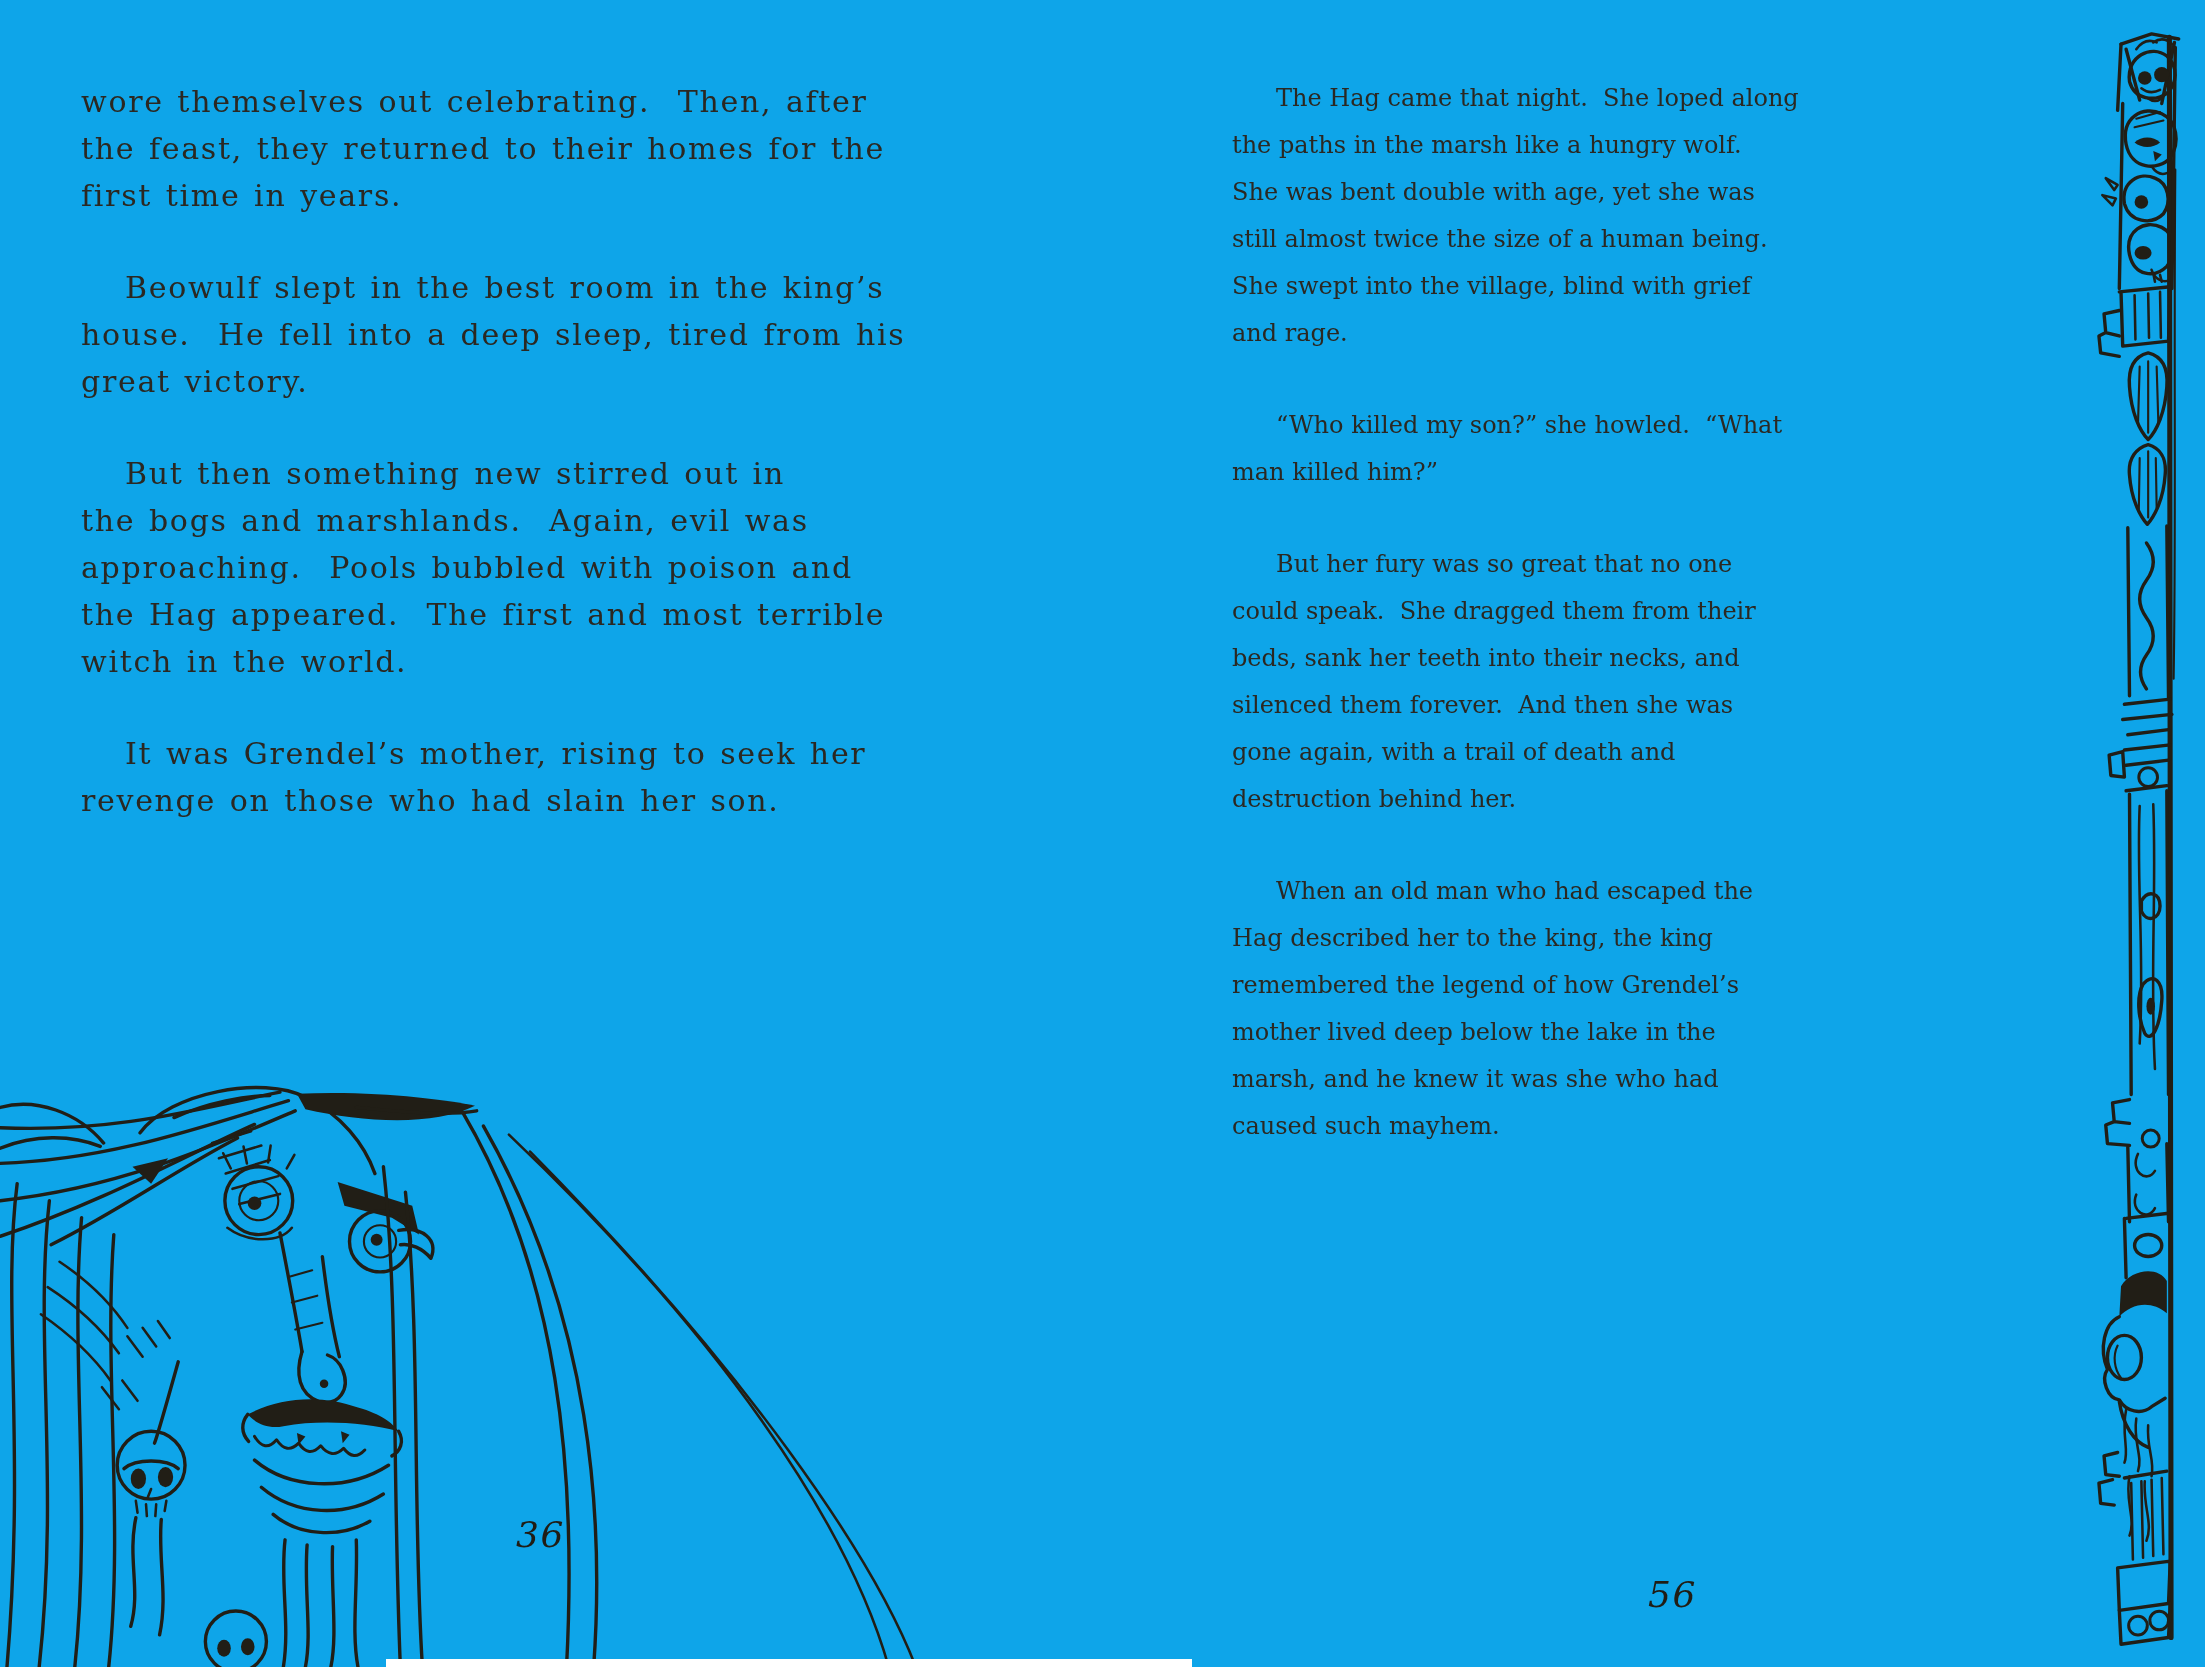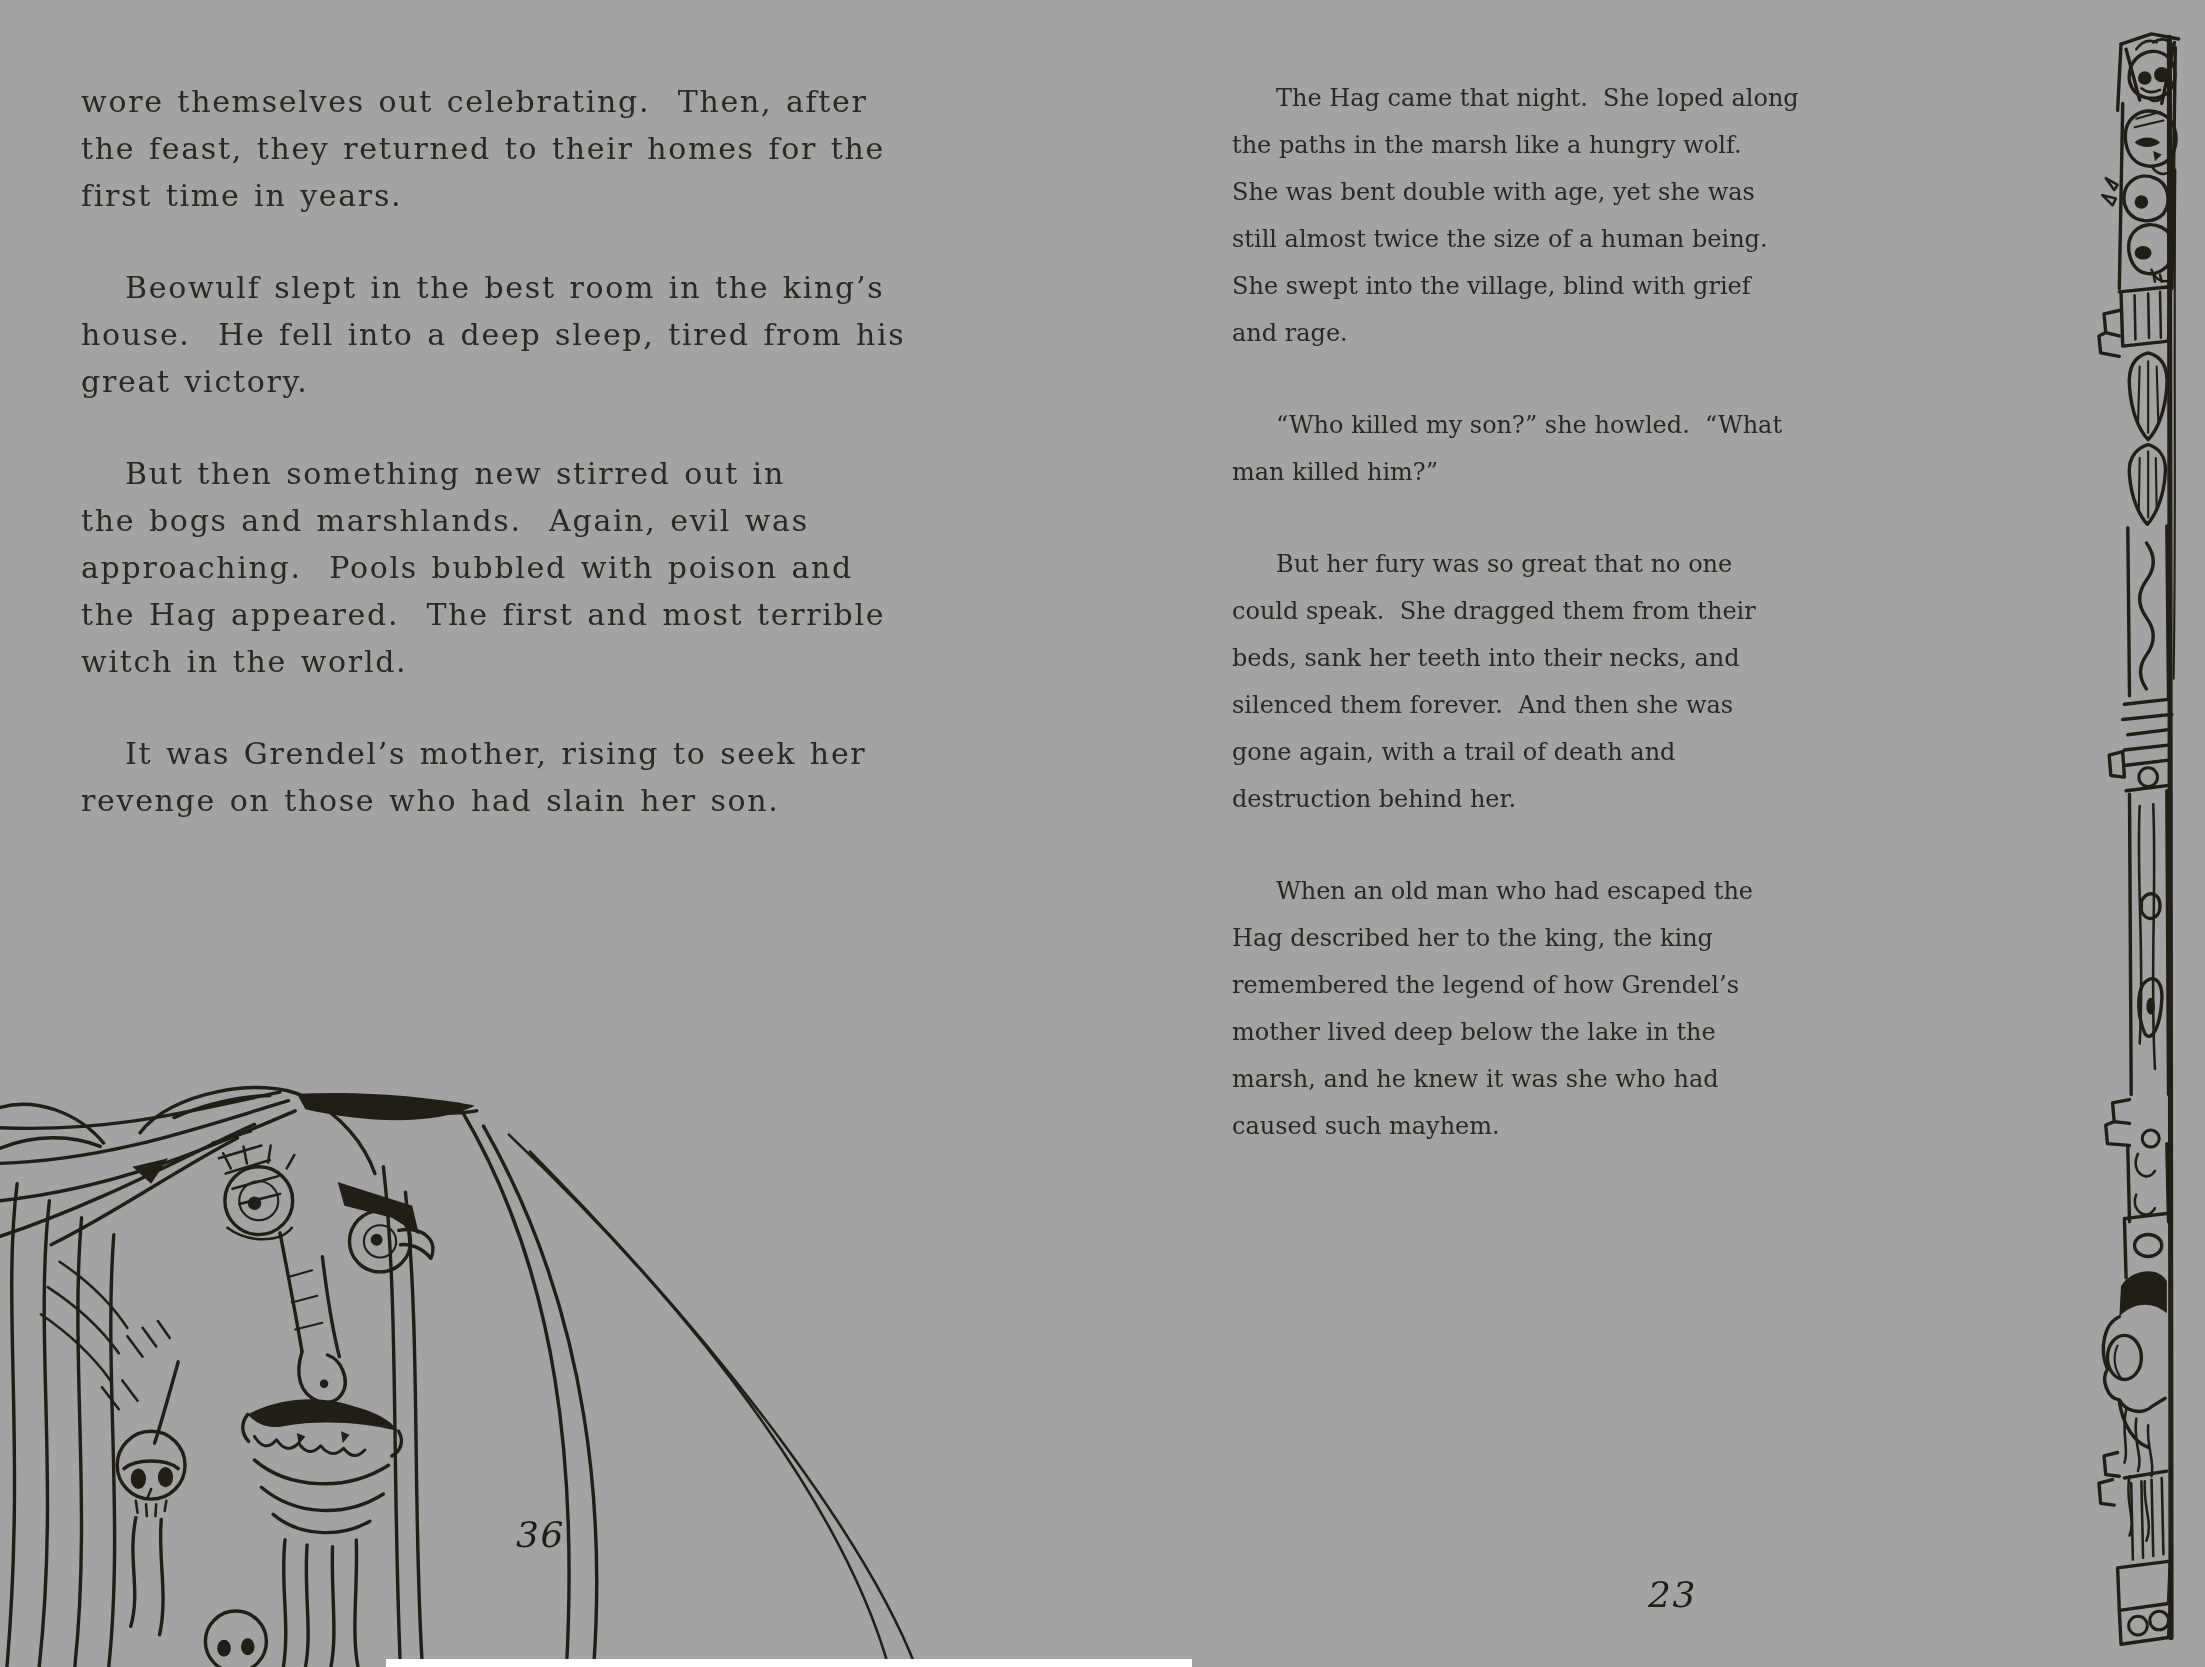--- a/index.html
+++ b/index.html
@@ -1,18 +1,18 @@
 <!DOCTYPE html>
 <html style="font-size:13.6px"><head>
 <meta charset="utf-8">
 <style>
   html,body{margin:0;padding:0;}
   #spread{
     position:relative; width:2205px; height:1668px; overflow:hidden;
-    background:#a3a3a3;
+    background:#0ea5e9;
     font-family:"DejaVu Serif","Liberation Serif",serif;
     color:#2b2822;
   }
   .page{position:absolute; top:0; height:1668px;}
   #left-page{left:0; width:1103px;}
   #right-page{left:1103px; width:1103px;}
   .page-text{position:absolute; white-space:pre;}
   #left-text{left:81px; top:78px; font-size:30px; line-height:47px; letter-spacing:1.7px; word-spacing:2.5px;}
   #right-text{left:129px; top:75px; font-size:24px; line-height:47px; letter-spacing:0px;}
   .para{margin:0 0 45px 0;}
@@ -38,21 +38,21 @@
 
 <div id="spread">
 
   <div class="page" id="left-page">
     <div class="page-text" id="left-text"><p class="para">wore themselves out celebrating.  Then, after<br>the feast, they returned to their homes for the<br>first time in years.</p><p class="para indent">Beowulf slept in the best room in the king’s<br>house.  He fell into a deep sleep, tired from his<br>great victory.</p><p class="para indent">But then something new stirred out in<br>the bogs and marshlands.  Again, evil was<br>approaching.  Pools bubbled with poison and<br>the Hag appeared.  The first and most terrible<br>witch in the world.</p><p class="para indent">It was Grendel’s mother, rising to seek her<br>revenge on those who had slain her son.</p></div>
     <span class="pagenum" id="pagenum-36">36</span>
   </div>
 
   <div class="page" id="right-page">
     <div class="page-text" id="right-text"><p class="para indent">The Hag came that night.  She loped along<br>the paths in the marsh like a hungry wolf.<br>She was bent double with age, yet she was<br>still almost twice the size of a human being.<br>She swept into the village, blind with grief<br>and rage.</p><p class="para indent">“Who killed my son?” she howled.  “What<br>man killed him?”</p><p class="para indent">But her fury was so great that no one<br>could speak.  She dragged them from their<br>beds, sank her teeth into their necks, and<br>silenced them forever.  And then she was<br>gone again, with a trail of death and<br>destruction behind her.</p><p class="para indent">When an old man who had escaped the<br>Hag described her to the king, the king<br>remembered the legend of how Grendel’s<br>mother lived deep below the lake in the<br>marsh, and he knew it was she who had<br>caused such mayhem.</p></div>
-    <span class="pagenum" id="pagenum-37">23</span>
+    <span class="pagenum" id="pagenum-37">56</span>
   </div>
 
   <svg id="hag-svg" width="933" height="585" viewBox="0 0 1100 690">
     <g class="ink" stroke-width="4">
 
       <path d="M165,60 C200,12 310,-8 360,18 C402,38 430,74 442,108"></path>
       <path d="M205,42 C245,24 290,16 318,16"></path>
 
       <path class="ink-fill" d="M350,14 C440,10 520,20 560,28 C512,52 430,48 360,32 Z"></path>
       <path d="M420,30 C480,36 530,40 562,34"></path>

